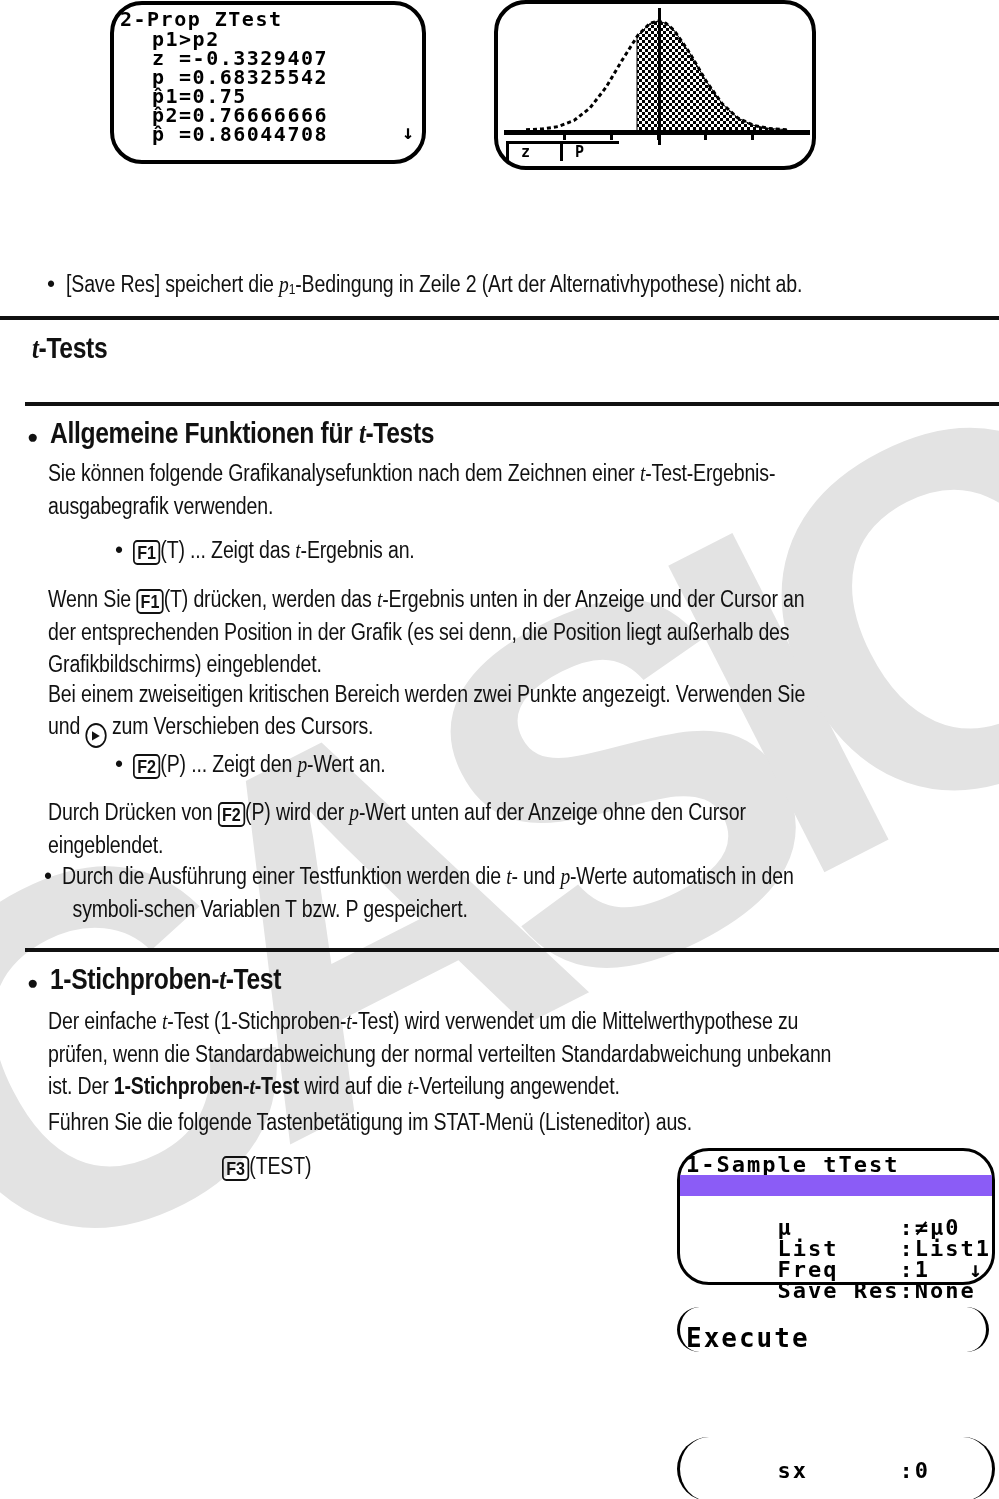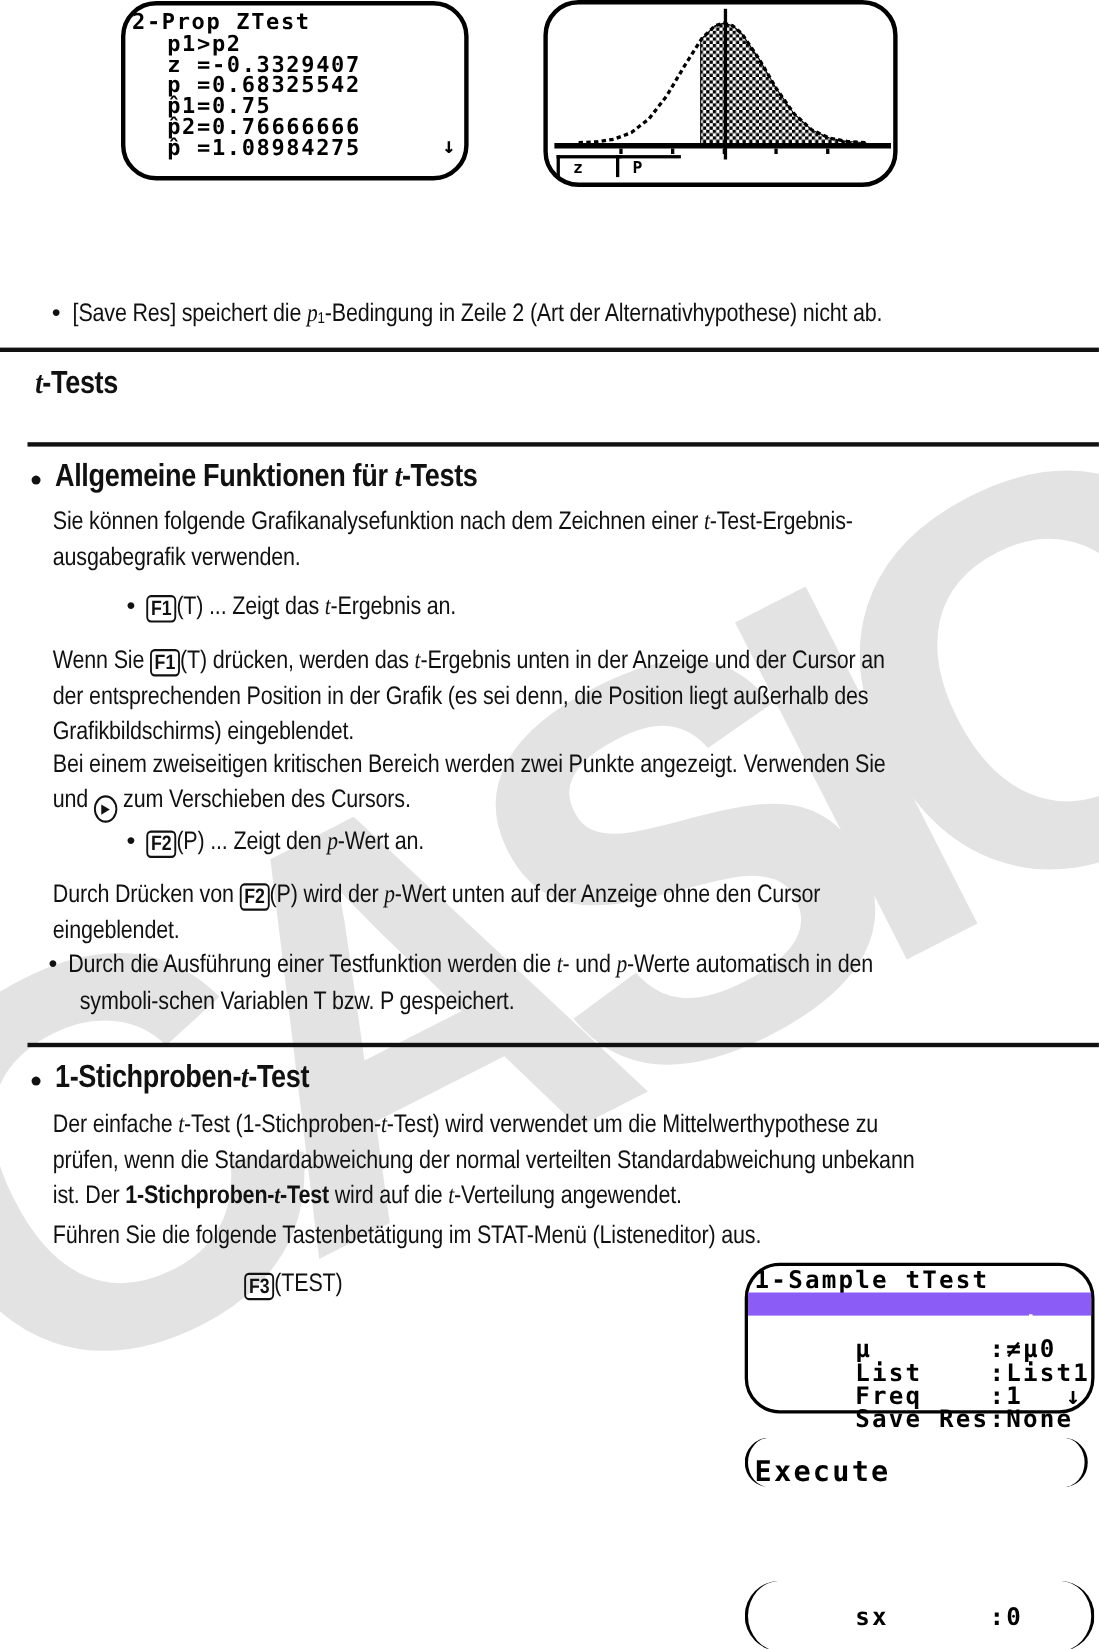--- a/index.html
+++ b/index.html
@@ -55,21 +55,21 @@
 
   <div class="watermark">CASIO</div>
 
   <div class="calc s1">
     <div class="crow" style="top:4px">2-Prop ZTest</div>
     <div class="crow ind" style="top:24px">p1&gt;p2</div>
     <div class="crow ind" style="top:43px">z =-0.3329407</div>
     <div class="crow ind" style="top:62px">p =0.68325542</div>
     <div class="crow ind" style="top:81px">p̂1=0.75</div>
     <div class="crow ind" style="top:100px">p̂2=0.76666666</div>
-    <div class="crow ind" style="top:119px">p̂ =1.08984275</div>
+    <div class="crow ind" style="top:119px">p̂ =0.86044708</div>
     <div class="sarrow">↓</div>
   </div>
 
   <div class="calc s2">
     <svg width="314" height="162" viewBox="0 0 314 162">
       <defs>
         <pattern id="chk" width="6" height="6" patternUnits="userSpaceOnUse">
           <rect x="0" y="0" width="3" height="3" fill="#000"></rect>
           <rect x="3" y="3" width="3" height="3" fill="#000"></rect>
         </pattern>

